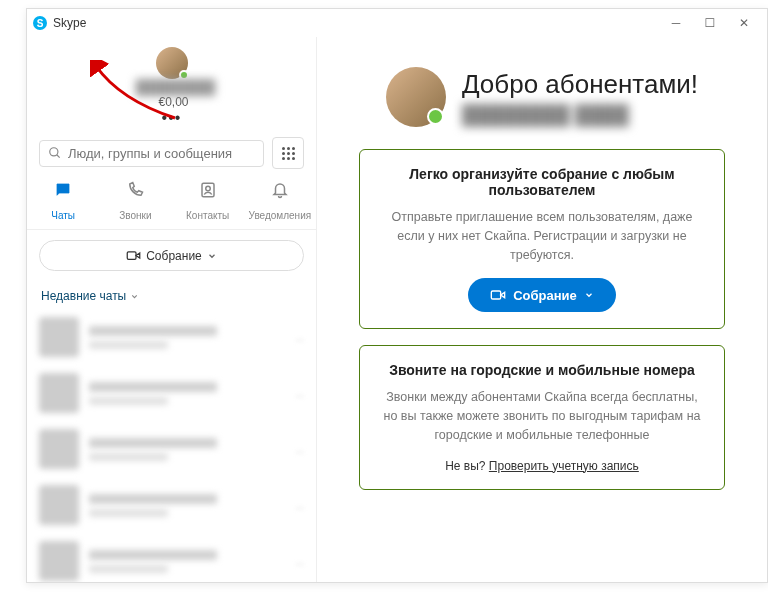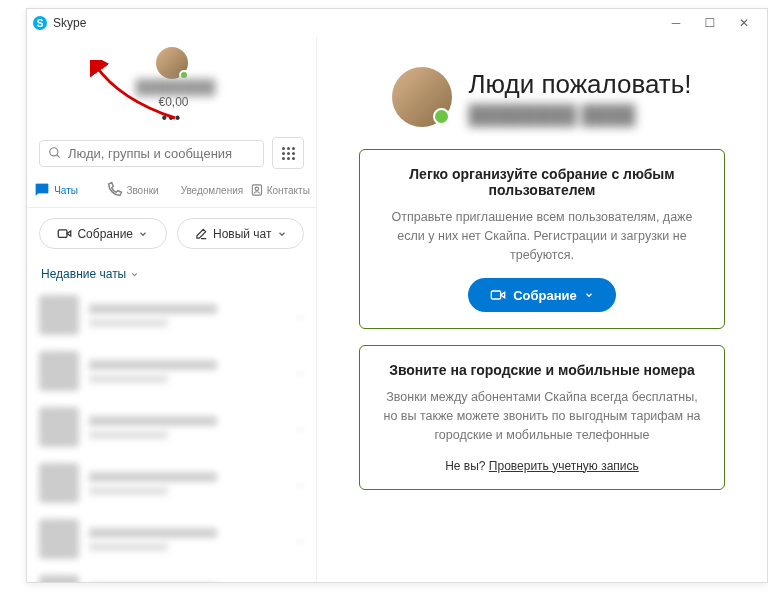--- a/index.html
+++ b/index.html
@@ -18,21 +18,21 @@
 .profile .credit { font-size: 12px; color: #555; margin-left: 4px; }
 .profile .more { font-size: 16px; color: #333; padding: 0 6px; letter-spacing: 1px; }
 .searchrow { display: flex; align-items: center; padding: 4px 12px 8px; gap: 8px; }
 .search { flex: 1; display: flex; align-items: center; border: 1px solid #ddd; border-radius: 4px; padding: 5px 8px; }
 .search svg { flex-shrink: 0; }
 .search input { border: none; outline: none; font-size: 13px; width: 100%; margin-left: 6px; color: #666; }
 .dialpad { width: 32px; height: 32px; display: flex; align-items: center; justify-content: center; border: 1px solid #ddd; border-radius: 4px; }
 .dots3 { display: grid; grid-template-columns: repeat(3,3px); grid-gap: 2px; }
 .dots3 span { width: 3px; height: 3px; background: #555; border-radius: 50%; }
 .tabs { display: flex; justify-content: space-around; padding: 4px 0 8px; border-bottom: 1px solid #eee; }
-.tab { display: flex; flex-direction: row; align-items: center; font-size: 10px; color: #888; gap: 3px; width: 60px; }
+.tab { display: flex; flex-direction: column; align-items: center; font-size: 10px; color: #888; gap: 11px; width: 60px; }
 .tab.active { color: #0078d4; }
 .tab svg { stroke: currentColor; }
 .btnrow { display: flex; gap: 10px; padding: 10px 12px; }
 .pillbtn { flex: 1; border: 1px solid #ddd; border-radius: 18px; padding: 7px 6px; display: flex; align-items: center; justify-content: center; gap: 5px; font-size: 12px; color: #333; background: #fff; }
 .recenthdr { padding: 8px 14px 6px; font-size: 12px; color: #0c4a6e; display: flex; align-items: center; gap: 4px; }
 .chatlist { flex: 1; overflow: hidden; }
 .chatitem { display: flex; align-items: center; padding: 8px 12px; gap: 10px; }
 .chatitem .av { width: 40px; height: 40px; border-radius: 4px; background: #ccc; filter: blur(3px); }
 .chatitem .info { flex: 1; }
 .chatitem .line1 { height: 10px; background: #d0d0d0; filter: blur(3px); border-radius: 2px; margin-bottom: 5px; width: 65%; }
@@ -108,55 +108,46 @@
           <span>Чаты</span>
         </div>
         <div class="tab">
           <svg width="18" height="18" viewBox="0 0 24 24" fill="none" stroke="#888" stroke-width="2">
               <path d="M5 4c0 8 7 15 15 15l2-4-5-2-2 2c-3-1-5-3-6-6l2-2-2-5-4 2z"></path>
             </svg>
           <span>Звонки</span>
         </div>
         <div class="tab">
           <svg width="18" height="18" viewBox="0 0 24 24" fill="none" stroke="#888" stroke-width="2">
-              <path d="M6 16V10a6 6 0 1112 0v6l2 2H4l2-2z"></path>
-              <path d="M10 20a2 2 0 004 0"></path>
-            </svg>
-          <span>Уведомления</span>
-        </div>
-        <div class="tab">
-          <svg width="18" height="18" viewBox="0 0 24 24" fill="none" stroke="#888" stroke-width="2">
               <rect x="4" y="3" width="16" height="18" rx="2"></rect>
               <circle cx="12" cy="10" r="3"></circle>
               <path d="M7 18c1-2 3-3 5-3s4 1 5 3"></path>
             </svg>
           <span>Контакты</span>
+        </div>
+        <div class="tab">
+          <svg width="18" height="18" viewBox="0 0 24 24" fill="none" stroke="#888" stroke-width="2">
+              <path d="M6 16V10a6 6 0 1112 0v6l2 2H4l2-2z"></path>
+              <path d="M10 20a2 2 0 004 0"></path>
+            </svg>
+          <span>Уведомления</span>
         </div>
       </div>
 
       <div class="btnrow">
         <button class="pillbtn">
           <svg width="15" height="15" viewBox="0 0 24 24" fill="none" stroke="#333" stroke-width="2">
               <rect x="2" y="6" width="14" height="12" rx="2"></rect>
               <path d="M22 8l-6 4 6 4V8z"></path>
             </svg>
           <span>Собрание</span>
           <svg width="10" height="10" viewBox="0 0 24 24" fill="none" stroke="#666" stroke-width="3">
               <path d="M6 9l6 6 6-6"></path>
             </svg>
         </button>
-        <button class="pillbtn">
-          <svg width="14" height="14" viewBox="0 0 24 24" fill="none" stroke="#333" stroke-width="2">
-              <path d="M12 20h9M16 4l4 4L9 19H5v-4L16 4z"></path>
-            </svg>
-          <span>Новый чат</span>
-          <svg width="10" height="10" viewBox="0 0 24 24" fill="none" stroke="#666" stroke-width="3">
-              <path d="M6 9l6 6 6-6"></path>
-            </svg>
-        </button>
       </div>
 
       <div class="recenthdr">
         <span>Недавние чаты</span>
         <svg width="9" height="9" viewBox="0 0 24 24" fill="none" stroke="#888" stroke-width="3">
             <path d="M6 9l6 6 6-6"></path>
           </svg>
       </div>
 
       <div class="chatlist">
@@ -208,21 +199,21 @@
             </div>
             <div class="date">...</div>
           </div>
       </div>
     </div>
 
     <div class="main">
       <div class="welcome">
         <div class="bigav"></div>
         <div>
-          <h1>Люди пожаловать!</h1>
+          <h1>Добро абонентами!</h1>
           <div class="uname">████████ ████</div>
         </div>
       </div>
 
       <div class="card">
         <h3>Легко организуйте собрание с любым пользователем</h3>
         <p>Отправьте приглашение всем пользователям, даже если у них нет Скайпа. Регистрации и загрузки не требуются.</p>
         <button class="bluebtn">
           <svg width="16" height="16" viewBox="0 0 24 24" fill="none" stroke="#fff" stroke-width="2">
               <rect x="2" y="6" width="14" height="12" rx="2"></rect>

